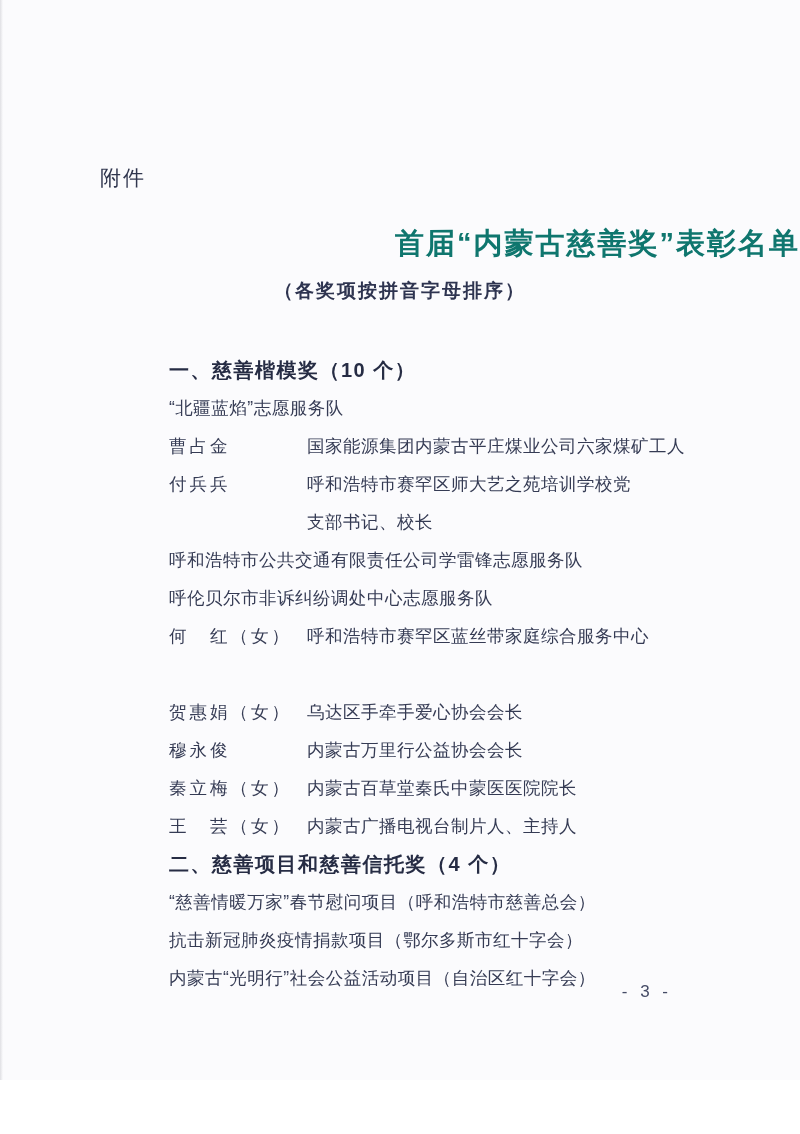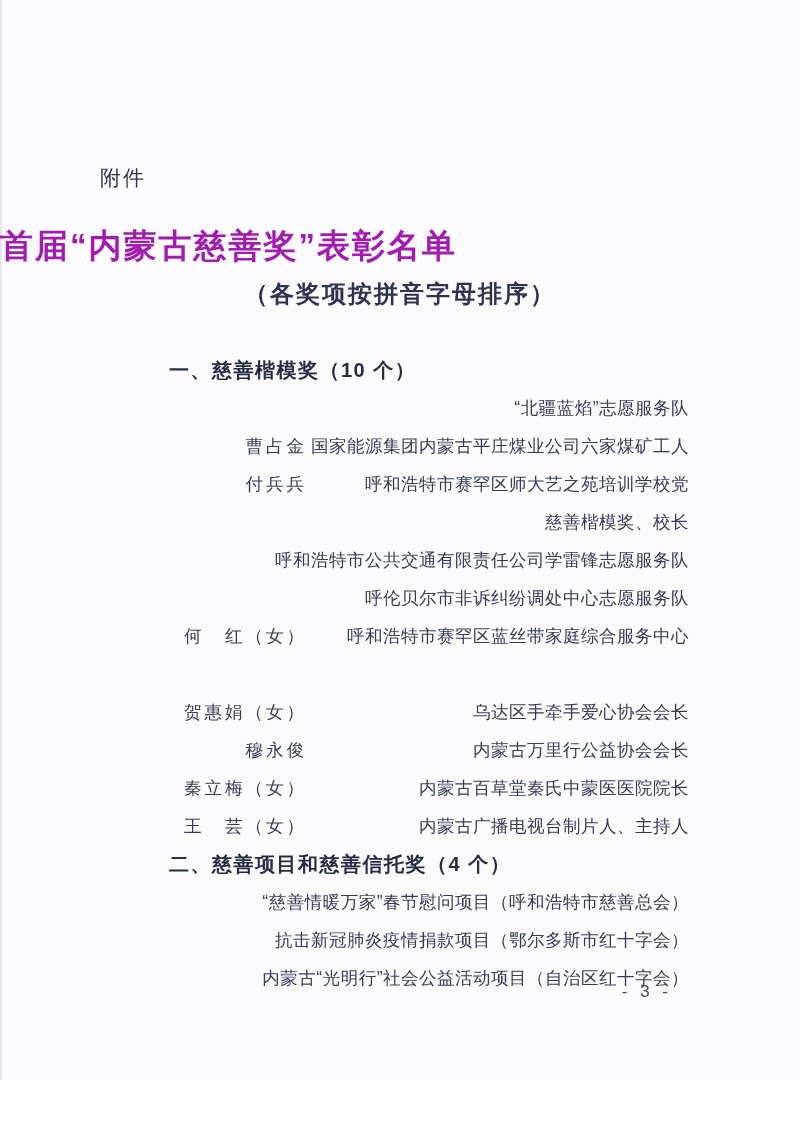--- a/index.html
+++ b/index.html
@@ -30,32 +30,32 @@
     left: 100px;
     top: 164px;
     font-size: 21px;
     letter-spacing: 2px;
     color: #30364e;
   }
   .doc-title {
     position: absolute;
     left: 0; right: 0;
     top: 224px;
-    text-align: left;
-    font-size: 33px;
+    text-align: right;
+    font-size: 29px;
     font-weight: bold;
     letter-spacing: 2px;
-    color: #a21caf;
+    color: #0f766e;
   }
   .doc-subtitle {
     position: absolute;
     left: 0; right: 0;
     top: 278px;
     text-align: center;
-    font-size: 24px;
+    font-size: 19px;
     font-weight: bold;
     letter-spacing: 2px;
     font-family: "Liberation Serif", "DejaVu Serif", serif;
     color: #2e3450;
   }
   .content {
     position: absolute;
     left: 145px;
     top: 351px;
     width: 520px;
@@ -70,21 +70,20 @@
     color: #262c44;
     white-space: nowrap;
   }
   .row {
     display: flex;
     height: 38px;
     line-height: 38px;
     font-size: 17.5px;
     letter-spacing: 0.5px;
     white-space: nowrap;
-    text-align: right;
   }
   .row .name {
     flex: 0 0 138px;
     letter-spacing: 3px;
   }
   .row .text {
     flex: 1 1 auto;
   }
   .page-number {
     position: absolute;
@@ -120,21 +119,21 @@
       <span class="text">国家能源集团内蒙古平庄煤业公司六家煤矿工人</span>
     </div>
 
     <div class="row">
       <span class="name">付兵兵</span>
       <span class="text">呼和浩特市赛罕区师大艺之苑培训学校党</span>
     </div>
 
     <div class="row">
       <span class="name"></span>
-      <span class="text">慈善楷模奖、校长</span>
+      <span class="text">支部书记、校长</span>
     </div>
 
     <div class="row">
       <span class="text">呼和浩特市公共交通有限责任公司学雷锋志愿服务队</span>
     </div>
 
     <div class="row">
       <span class="text">呼伦贝尔市非诉纠纷调处中心志愿服务队</span>
     </div>
 

